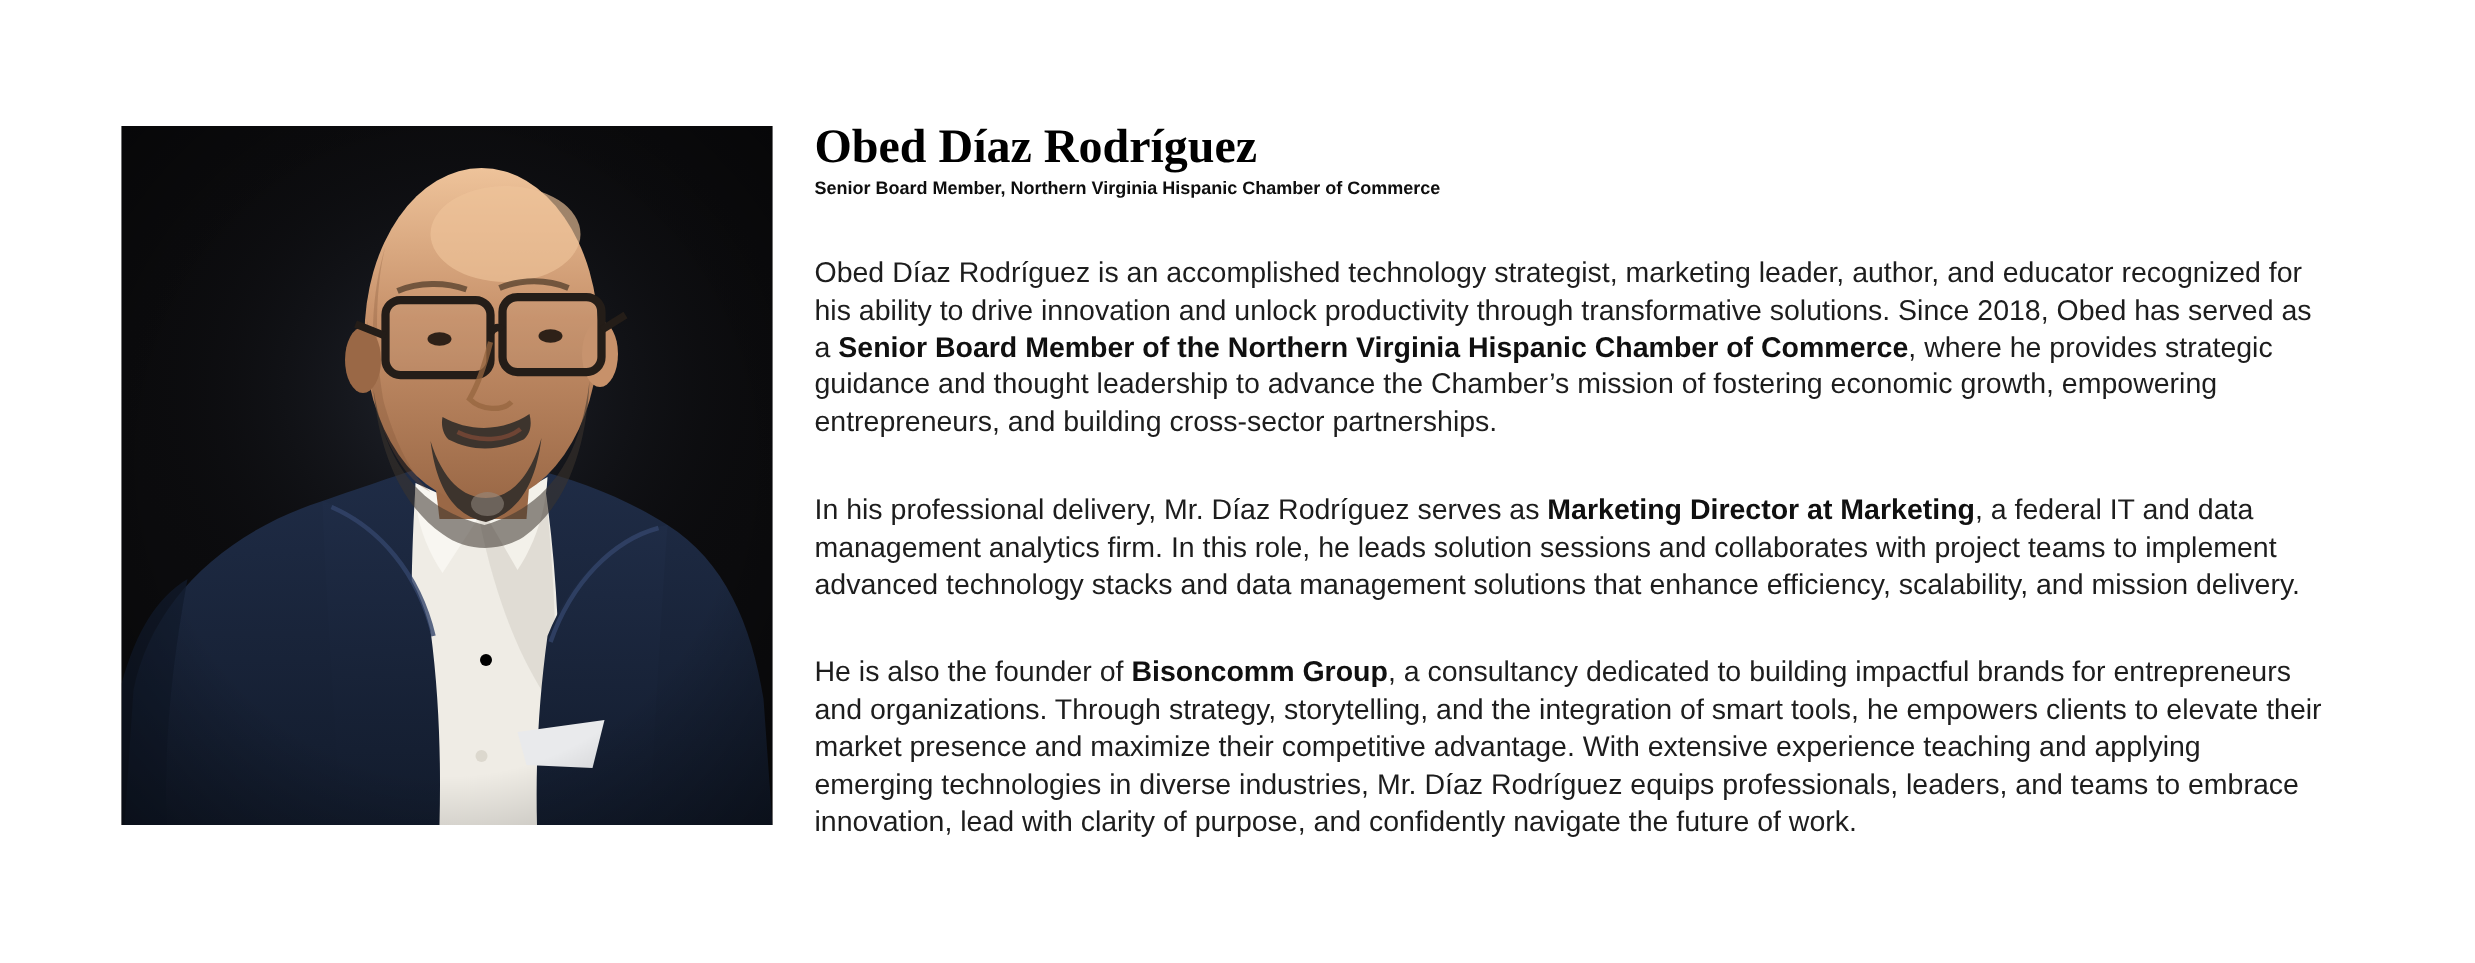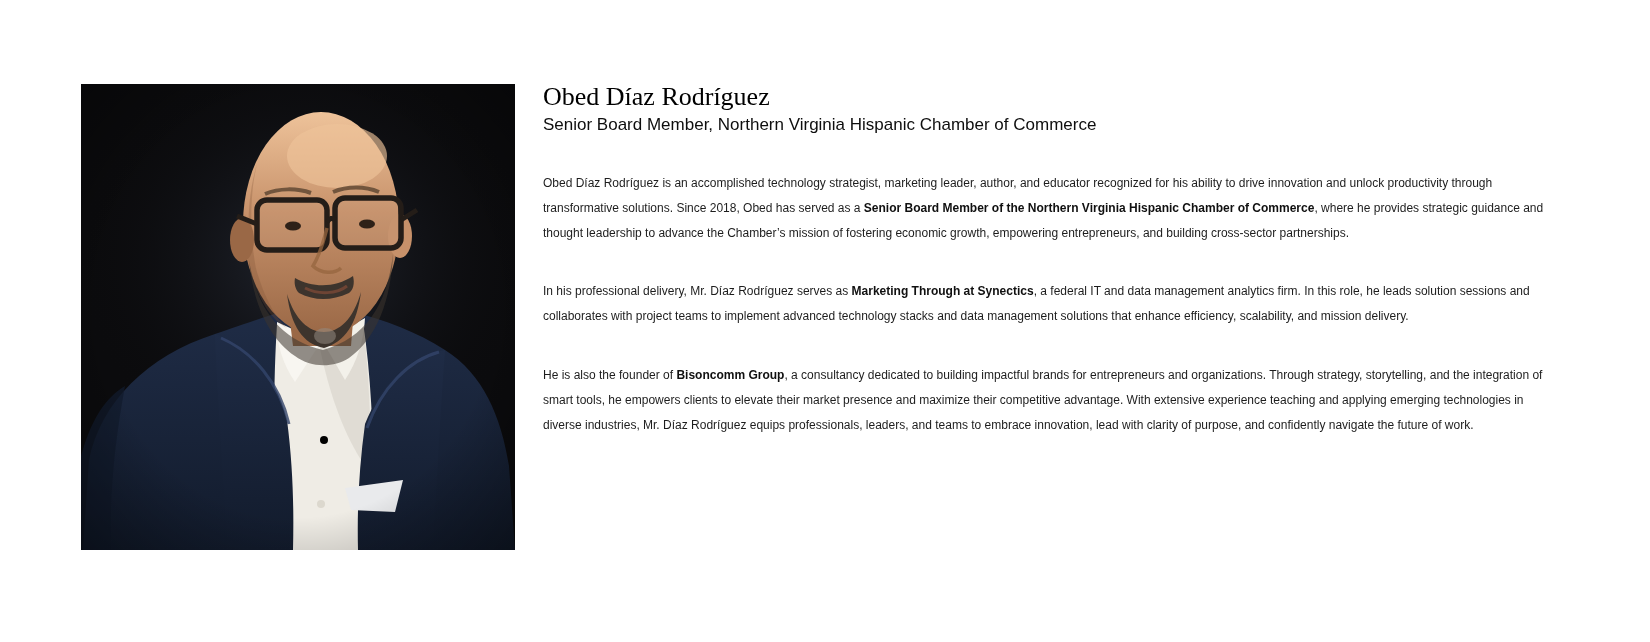--- a/index.html
+++ b/index.html
@@ -31,30 +31,30 @@
   }
   .canvas{position:relative;width:1650px;height:642px;background:var(--page-bg);}
   .photo{
     position:absolute;left:81px;top:84px;width:434px;height:466px;margin:0;
     overflow:hidden;background:var(--photo-bg);
   }
   .photo svg{display:block;width:100%;height:100%;}
   .bio{position:absolute;left:543px;top:82px;width:1005px;}
   .person-name{
     font-family:"Liberation Serif","DejaVu Serif",serif;
-    font-weight:400;color:var(--heading);
-    font-size:26px;line-height:30px;margin:0;letter-spacing:0;
+    font-weight:700;color:var(--heading);
+    font-size:32px;line-height:30px;margin:0;letter-spacing:0;
   }
   .person-title{
     font-family:"Liberation Sans",sans-serif;
-    font-weight:400;color:#0e0e0e;
-    font-size:17px;line-height:20px;margin:3px 0 0 0;
+    font-weight:700;color:#0e0e0e;
+    font-size:12px;line-height:20px;margin:3px 0 0 0;
   }
   .paragraphs p{
-    font-size:12px;line-height:24.8px;margin:34px 0 0 0;color:var(--text);
+    font-size:19px;line-height:24.8px;margin:34px 0 0 0;color:var(--text);
   }
   .paragraphs p:first-child{margin-top:36px;}
   .paragraphs b{font-weight:700;color:#101010;}
 </style>
 </head>
 <body>
 
 <div class="canvas">
 
   <figure class="photo" aria-label="Studio portrait of a bald man with glasses and a gray-flecked beard, wearing a navy suit over an open-collar white shirt with a white pocket square, against a black background">
@@ -133,18 +133,18 @@
 
       <rect x="0" y="0" width="434" height="466" fill="url(#vignette)"></rect>
     </svg>
   </figure>
 
   <section class="bio">
     <h1 class="person-name">Obed Díaz Rodríguez</h1>
     <h2 class="person-title">Senior Board Member, Northern Virginia Hispanic Chamber of Commerce</h2>
     <div class="paragraphs" id="bio-paragraphs">
         <p><span>Obed Díaz Rodríguez is an accomplished technology strategist, marketing leader, author, and educator recognized for his ability to drive innovation and unlock productivity through transformative solutions. Since 2018, Obed has served as a </span><b>Senior Board Member of the Northern Virginia Hispanic Chamber of Commerce</b><span>, where he provides strategic guidance and thought leadership to advance the Chamber’s mission of fostering economic growth, empowering entrepreneurs, and building cross-sector partnerships.</span></p>
-        <p><span>In his professional delivery, Mr. Díaz Rodríguez serves as </span><b>Marketing Through at Synectics</b><span>, a federal IT and data management analytics firm. In this role, he leads solution sessions and collaborates with project teams to implement advanced technology stacks and data management solutions that enhance efficiency, scalability, and mission delivery.</span></p>
+        <p><span>In his professional delivery, Mr. Díaz Rodríguez serves as </span><b>Marketing Director at Marketing</b><span>, a federal IT and data management analytics firm. In this role, he leads solution sessions and collaborates with project teams to implement advanced technology stacks and data management solutions that enhance efficiency, scalability, and mission delivery.</span></p>
         <p><span>He is also the founder of </span><b>Bisoncomm Group</b><span>, a consultancy dedicated to building impactful brands for entrepreneurs and organizations. Through strategy, storytelling, and the integration of smart tools, he empowers clients to elevate their market presence and maximize their competitive advantage.  With extensive experience teaching and applying emerging technologies in diverse industries, Mr. Díaz Rodríguez equips professionals, leaders, and teams to embrace innovation, lead with clarity of purpose, and confidently navigate the future of work.</span></p>
       </div>
   </section>
 
 </div>
 
 </body></html>

